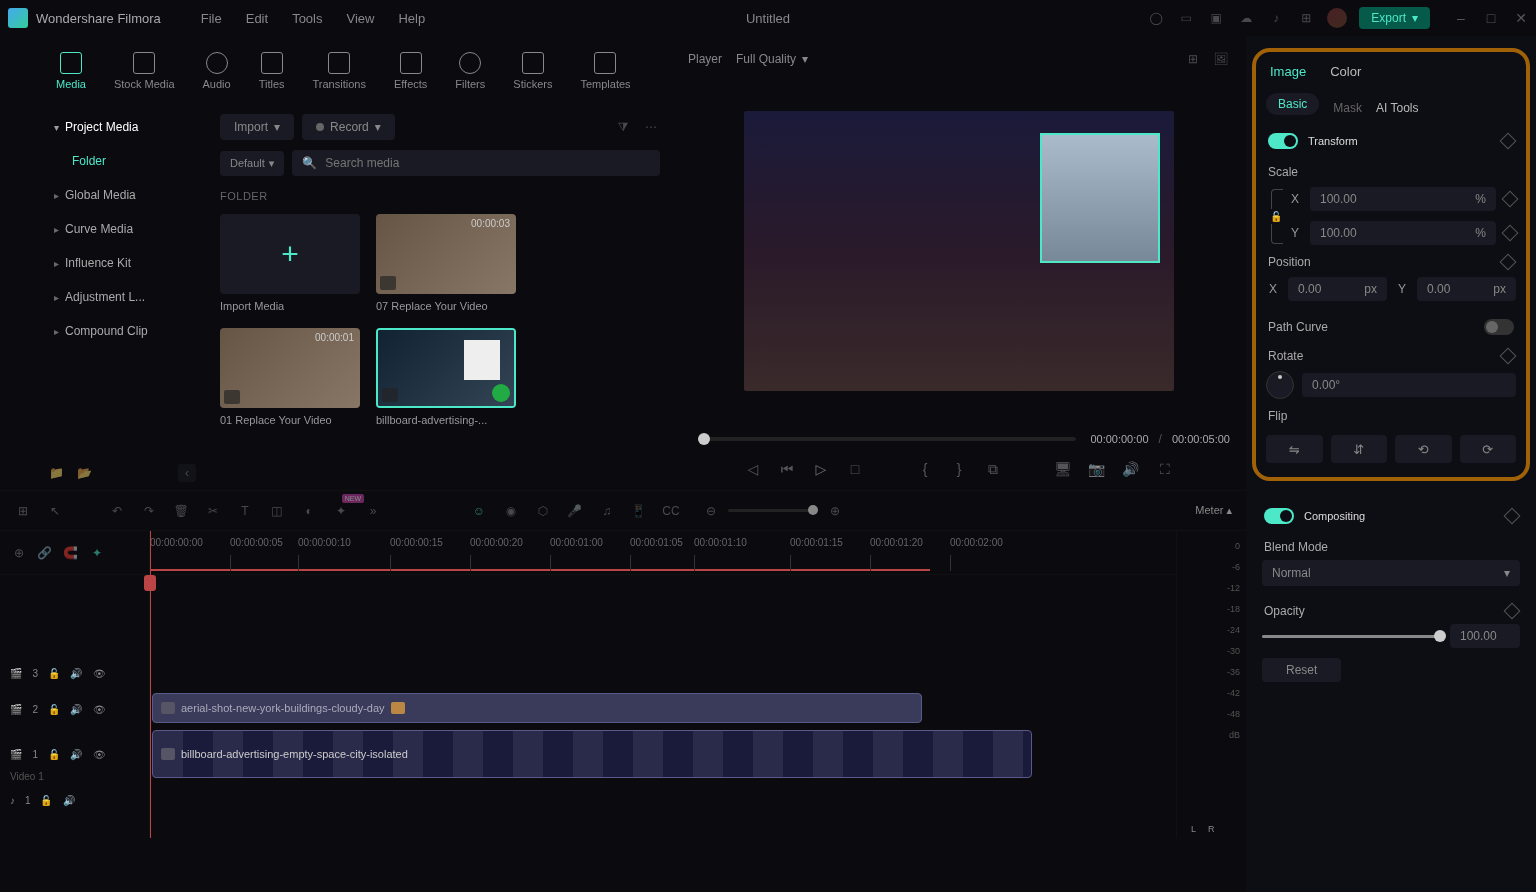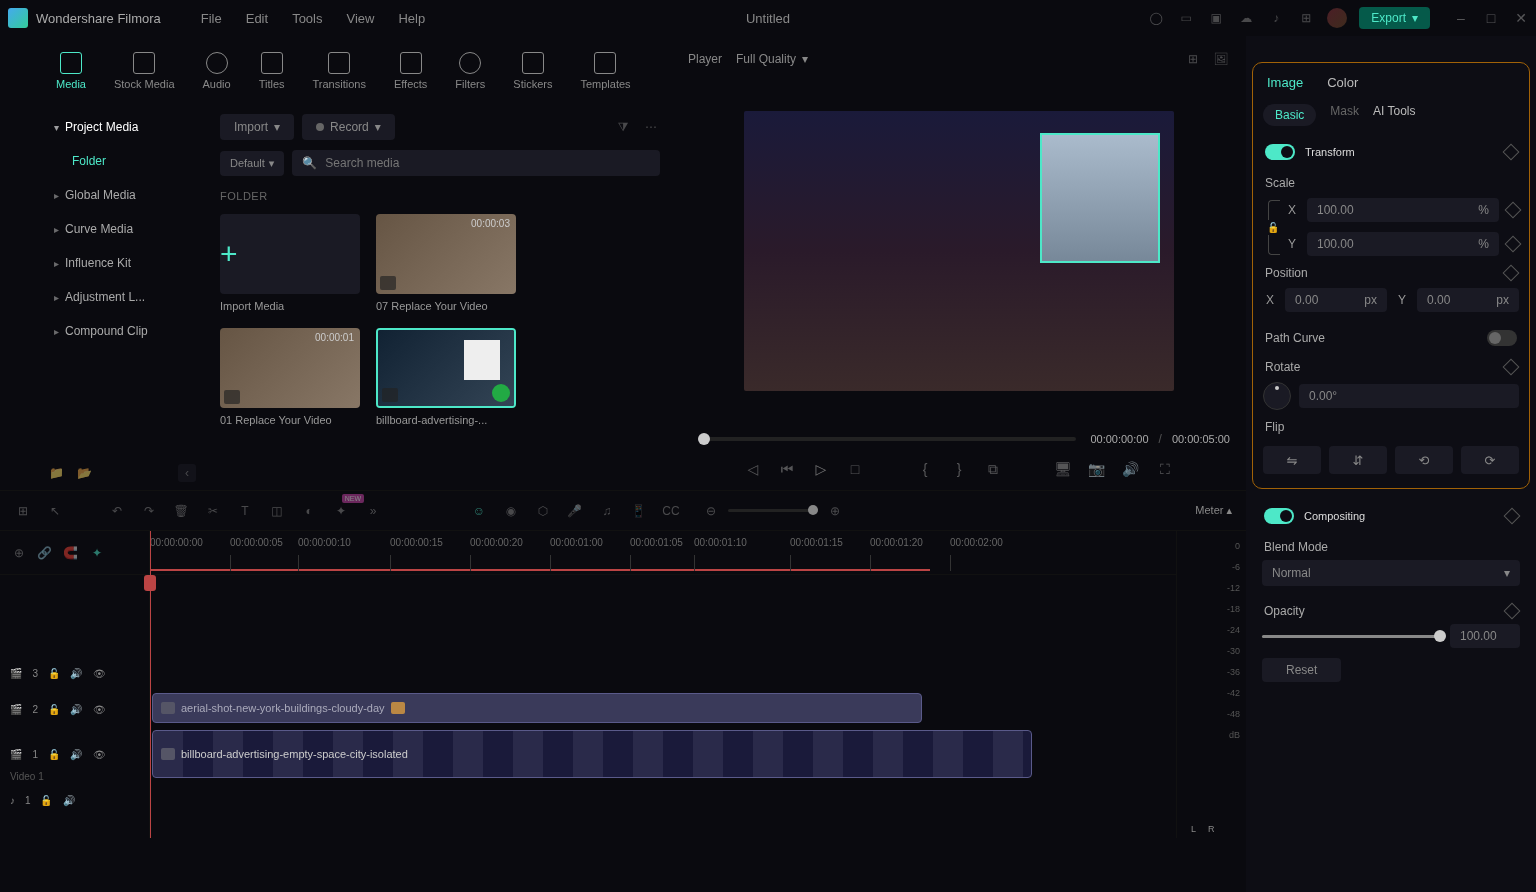--- a/index.html
+++ b/index.html
@@ -38,21 +38,21 @@
 .import-btn, .record-btn { background: #1a1a24; padding: 6px 14px; border-radius: 4px; cursor: pointer; display:flex; align-items:center; gap:6px; font-size:12px; }
 .record-btn .dot { width:8px; height:8px; border-radius:50%; background:#666; }
 .media-toolbar-right { margin-left: auto; display:flex; gap:10px; }
 .search-row { display: flex; gap: 8px; margin-top: 10px; align-items: center; }
 .sort-dd { background: #1a1a24; padding: 6px 10px; border-radius: 4px; font-size:11px; display:flex; align-items:center; gap:4px; }
 .search-box { flex: 1; background: #1a1a24; padding: 6px 10px; border-radius: 4px; display:flex; align-items:center; gap:8px; }
 .search-box input { background: none; border: none; color: #888; outline: none; flex:1; font-size:12px; }
 .folder-label { margin-top: 14px; font-size: 11px; color: #666; letter-spacing: 0.5px; }
 .media-grid { display: flex; flex-wrap: wrap; gap: 16px; margin-top: 12px; }
 .media-item { width: 140px; }
-.media-thumb { width: 140px; height: 80px; background: #1a1a24; border-radius: 4px; position: relative; display:flex; align-items:center; justify-content:flex-start; overflow:hidden; }
+.media-thumb { width: 140px; height: 80px; background: #1a1a24; border-radius: 4px; position: relative; display:flex; align-items:center; justify-content:center; overflow:hidden; }
 .media-thumb.import { cursor: pointer; }
 .media-thumb .plus { font-size: 30px; color: #4de8c8; }
 .media-thumb.selected { border: 2px solid #4de8c8; }
 .media-thumb .duration { position: absolute; top: 4px; right: 6px; font-size: 10px; color: #ccc; }
 .media-thumb .badge { position: absolute; bottom: 4px; left: 4px; width:16px; height:14px; background:#222a; border-radius:2px; }
 .media-thumb .check { position: absolute; bottom: 4px; right: 4px; width:18px; height:18px; background:#2a4; border-radius:50%; }
 .media-caption { font-size: 11px; margin-top: 6px; color: #999; white-space: nowrap; overflow: hidden; text-overflow: ellipsis; }
 .thumb-img { width:100%; height:100%; background: linear-gradient(135deg,#334,#557); }
 .thumb-img.people { background: linear-gradient(135deg,#654,#876); }
 .thumb-img.city { background: linear-gradient(135deg,#123,#345); position:relative; }
@@ -67,25 +67,25 @@
 .preview-billboard { position:absolute; right:14px; top:22px; width:120px; height:130px; border:2px solid #4de8c8; background: linear-gradient(180deg,#abc,#789); }
 .transport { display:flex; align-items:center; gap:4px; margin-top:12px; padding: 0 4px; }
 .scrub { flex:1; height:4px; background:#222; border-radius:2px; position:relative; margin: 0 10px; }
 .scrub-knob { position:absolute; left:0; top:-4px; width:12px; height:12px; background:#ccc; border-radius:50%; }
 .time-disp { font-size:11px; color:#aaa; }
 .transport-btns { display:flex; gap:16px; align-items:center; justify-content:center; margin-top:10px; padding:4px; }
 .tp-btn { width:18px; height:18px; opacity:0.6; cursor:pointer; display:flex; align-items:center; justify-content:center; font-size:14px; }
 .tp-btn.play { opacity:0.8; }
 
 .props-panel { width: 290px; background: #0d0d14; display:flex; flex-direction:column; padding: 8px 0; }
-.highlight-box { border: 1px solid #a16207; border-radius: 10px; margin: 18px 6px; padding: 6px 10px 14px; }
+.highlight-box { border: 4px solid #a16207; border-radius: 18px; margin: 4px 6px; padding: 6px 10px 14px; }
 .props-tabs { display:flex; gap:24px; padding: 6px 4px 10px; font-size:13px; }
 .props-tab { cursor:pointer; color:#bbb; }
 .props-tab.active { color:#4de8c8; }
-.props-subtabs { display:flex; gap:14px; padding: 4px 0 10px; align-items:flex-start; }
+.props-subtabs { display:flex; gap:14px; padding: 4px 0 10px; align-items:flex-end; }
 .props-subtab { cursor:pointer; color:#666; font-size:12px; }
 .props-subtab.active { background:#1a1a24; color:#4de8c8; padding:4px 12px; border-radius:12px; }
 .props-subtab.normal { color:#bbb; }
 .section-header { display:flex; align-items:center; gap:10px; padding: 8px 2px; color:#ddd; font-size:11px; }
 .toggle { width:30px; height:16px; background:#4de8c8; border-radius:8px; position:relative; cursor:pointer; }
 .toggle.off { background:#333; }
 .toggle::after { content:''; position:absolute; right:2px; top:2px; width:12px; height:12px; background:#0d0d14; border-radius:50%; }
 .toggle.off::after { left:2px; right:auto; background:#666; }
 .keyframe-ico { margin-left:auto; width:12px; height:12px; border:1.5px solid #555; transform:rotate(45deg); cursor:pointer; }
 .prop-label { color:#aaa; font-size:12px; padding: 8px 2px 6px; }

